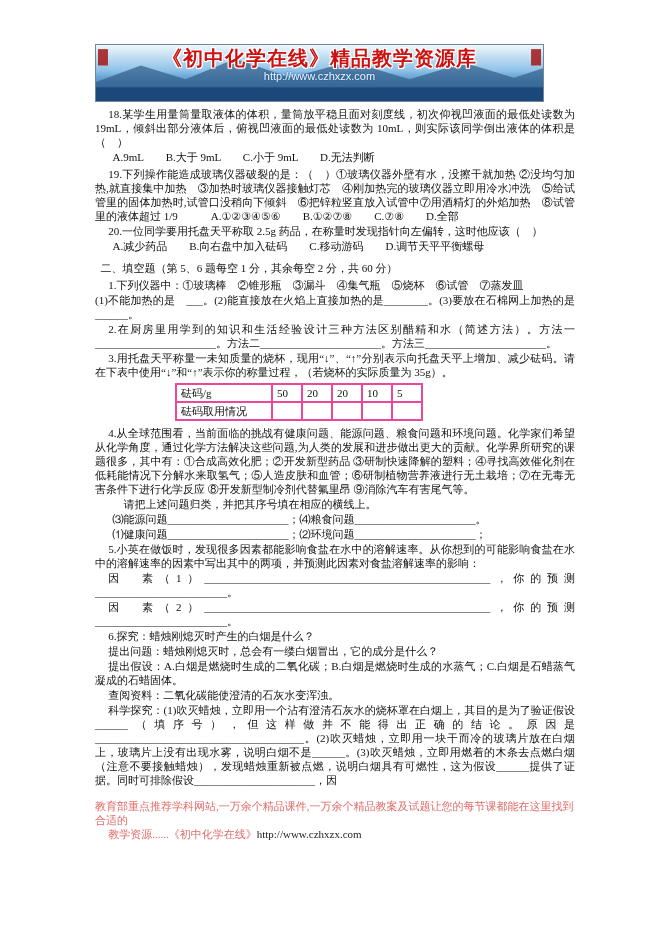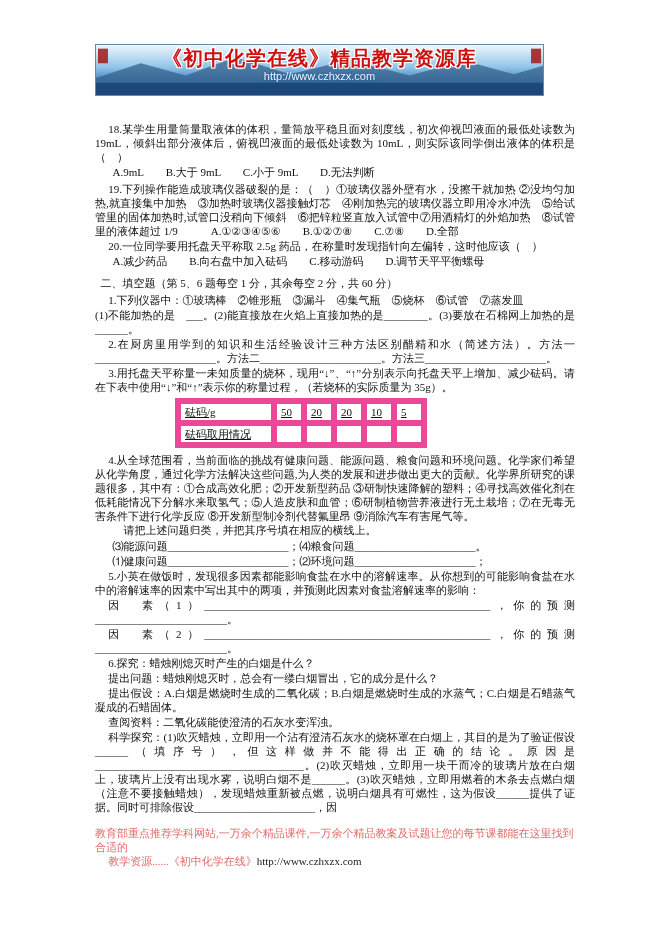--- a/index.html
+++ b/index.html
@@ -5,45 +5,45 @@
   * { margin:0; padding:0; box-sizing:border-box; }
   html,body { background:#ffffff; }
   .page {
     width:661px; height:935px; background:#ffffff; overflow:hidden;
     font-family:"Liberation Serif","DejaVu Serif",serif;
     color:#111; position:relative;
   }
   .content { padding:44px 86px 0 95px; font-size:11px; line-height:14px; }
 
   
-  .banner { position:relative; width:449px; height:52px; margin:0 0 26px 0; border:1px solid #6f87a0; overflow:hidden; }
+  .banner { position:relative; width:449px; height:58px; margin:0 0 5px 0; border:1px solid #6f87a0; overflow:hidden; }
   .banner svg { position:absolute; inset:0; width:100%; height:100%; display:block; }
   .banner-title {
     position:relative; text-align:center; font-size:20px; font-weight:bold;
     color:#cc1111; letter-spacing:1px; line-height:24px; padding-top:1px;
     text-shadow:-1px -1px 0 #ffffff, 1px -1px 0 #ffffff, -1px 1px 0 #ffffff, 1px 1px 0 #ffffff, 0 0 3px #ffffff;
     white-space:nowrap;
   }
   .banner-url {
     position:relative; text-align:center; font-size:11px; line-height:13px;
     color:#eaf6ff; text-shadow:0 0 2px #1d4e8f; font-family:"Liberation Sans",sans-serif;
   }
 
   
   .para { text-align:justify; margin:1px 0; }
   .q    { text-indent:1.2em; }
   .opts { padding-left:1.6em; margin:1px 0 3px 0; }
   .sec-title { text-indent:0.5em; margin:8px 0 3px 0; }
   .sub  { text-indent:1.2em; }
-  .center-ind { text-indent:2.6em;font-family:Liberation Mono, monospace; }
+  .center-ind { text-indent:2.6em; }
   .blank-line { text-indent:1.6em; }
 
   
   .weight-table { border-collapse:collapse; margin:4px 0 5px 80px; font-size:11px; }
-  .weight-table td { border:6px solid #ec4899; height:16px; padding:1px 4px; vertical-align:middle;text-decoration:underline; }
+  .weight-table td { border:2px solid #ec4899; height:16px; padding:1px 4px; vertical-align:middle; }
   .weight-table td.lbl { min-width:96px; }
   .weight-table td.val { min-width:30px; }
 
   
   .footer { margin-top:12px; padding-left:0; color:#e06a6a; font-size:11px; line-height:14px; }
   .footer-line2 { text-indent:1.2em; }
   .footer-url { color:#222222; }
 </style>
 </head>
 <body>

